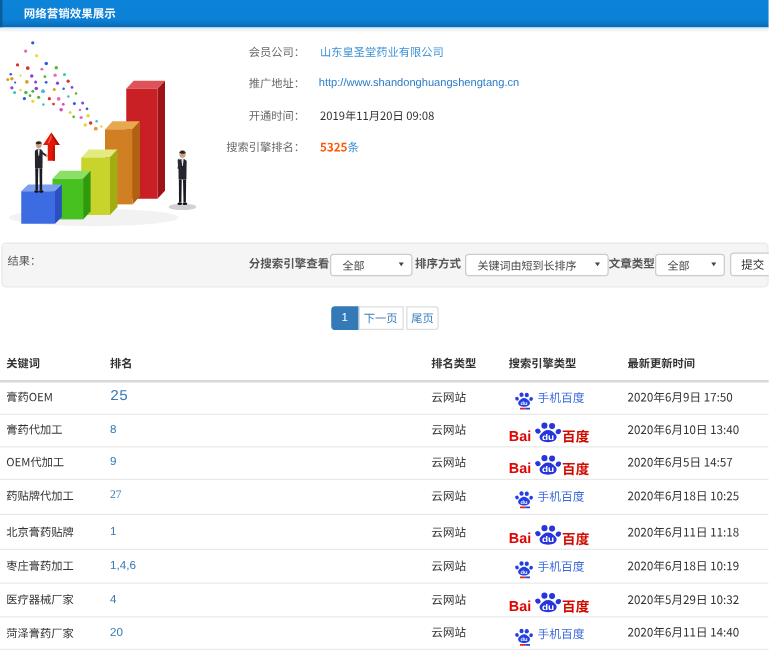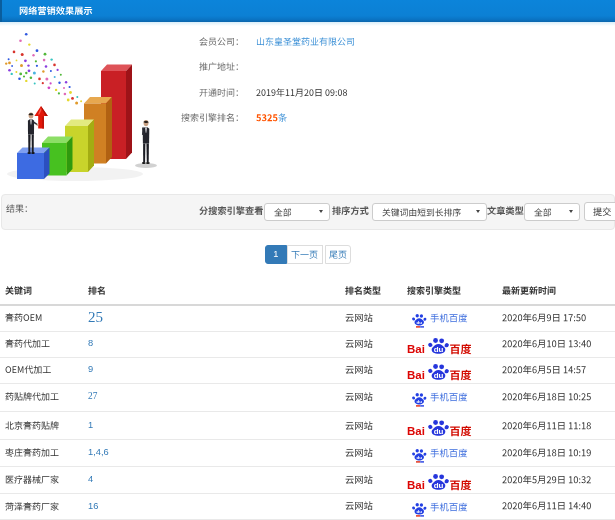--- a/index.html
+++ b/index.html
@@ -289,20 +289,21 @@
           <g fill="#666666">
             <use href="#r63a8" x="0"></use>
             <use href="#r5e7f" x="1000"></use>
             <use href="#r5730" x="2000"></use>
             <use href="#r5740" x="3000"></use>
             <use href="#rff1a" x="4000"></use>
           </g>
         </g>
       </svg>
     </div>
+    <div style="position:absolute;left:255px;top:61.2px;font-size:8.9px;font-family:'Liberation Sans',sans-serif;color:#2a7bc8;line-height:10px">http://www.shandonghuangshengtang.cn</div>
     <div style="position:absolute;left:198.5px;top:87.5px">
       <svg class="t" width="45.0" height="9" style="overflow:visible">
         <g transform="translate(0,7.92) scale(0.009000,-0.009000)">
           <g fill="#666666">
             <use href="#r5f00" x="0"></use>
             <use href="#r901a" x="1000"></use>
             <use href="#r65f6" x="2000"></use>
             <use href="#r95f4" x="3000"></use>
             <use href="#rff1a" x="4000"></use>
           </g>
@@ -563,21 +564,21 @@
           <g fill="#333333">
             <use href="#r818f" x="0"></use>
             <use href="#r836f" x="1000"></use>
             <use href="#r4f" x="2000"></use>
             <use href="#r45" x="2742"></use>
             <use href="#r4d" x="3331"></use>
           </g>
         </g>
       </svg>
     </div>
-    <div style="position:absolute;left:88px;top:312.2px;font-family:Liberation Serif, serif;font-size:15px;color:#337ab7;line-height:11px">25</div>
+    <div style="position:absolute;left:88px;top:312.2px;font-family:Liberation Mono, monospace;font-size:12px;color:#337ab7;line-height:11px">25</div>
     <div style="position:absolute;left:344.5px;top:313.1px">
       <svg class="t" width="27.9" height="9.3" style="overflow:visible">
         <g transform="translate(0,8.18) scale(0.009300,-0.009300)">
           <g fill="#333333">
             <use href="#r4e91" x="0"></use>
             <use href="#r7f51" x="1000"></use>
             <use href="#r7ad9" x="2000"></use>
           </g>
         </g>
       </svg>
@@ -1038,21 +1039,21 @@
             <use href="#r83cf" x="0"></use>
             <use href="#r6cfd" x="1000"></use>
             <use href="#r818f" x="2000"></use>
             <use href="#r836f" x="3000"></use>
             <use href="#r5382" x="4000"></use>
             <use href="#r5bb6" x="5000"></use>
           </g>
         </g>
       </svg>
     </div>
-    <div style="position:absolute;left:88px;top:500.5px;font-family:'Liberation Sans',sans-serif;font-size:9.3px;color:#337ab7;line-height:11px">16</div>
+    <div style="position:absolute;left:88px;top:500.5px;font-family:'Liberation Sans',sans-serif;font-size:9.3px;color:#337ab7;line-height:11px">20</div>
     <div style="position:absolute;left:344.5px;top:501.4px">
       <svg class="t" width="27.9" height="9.3" style="overflow:visible">
         <g transform="translate(0,8.18) scale(0.009300,-0.009300)">
           <g fill="#333333">
             <use href="#r4e91" x="0"></use>
             <use href="#r7f51" x="1000"></use>
             <use href="#r7ad9" x="2000"></use>
           </g>
         </g>
       </svg>

